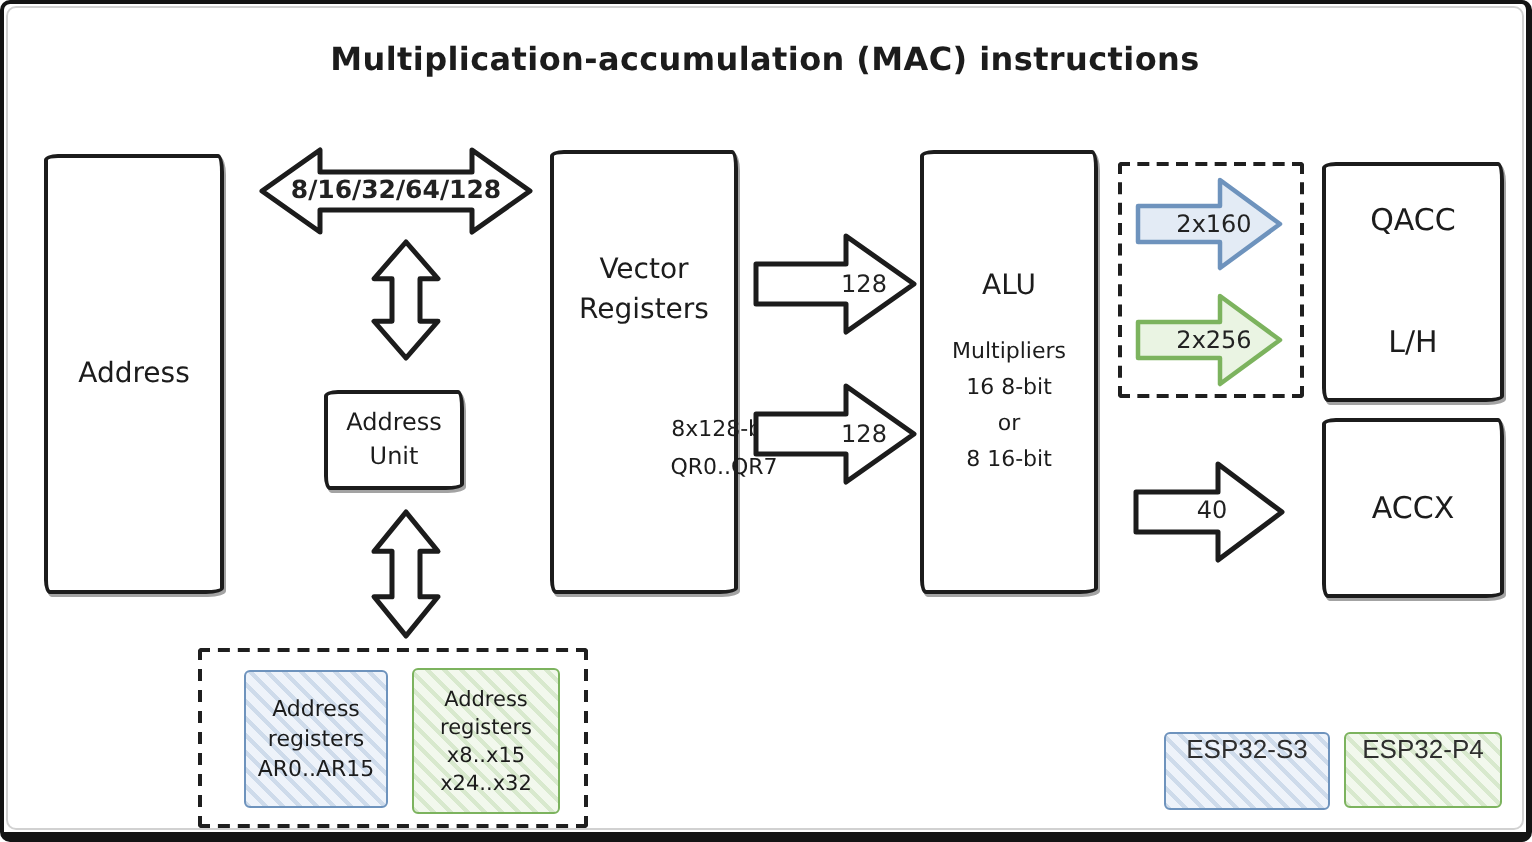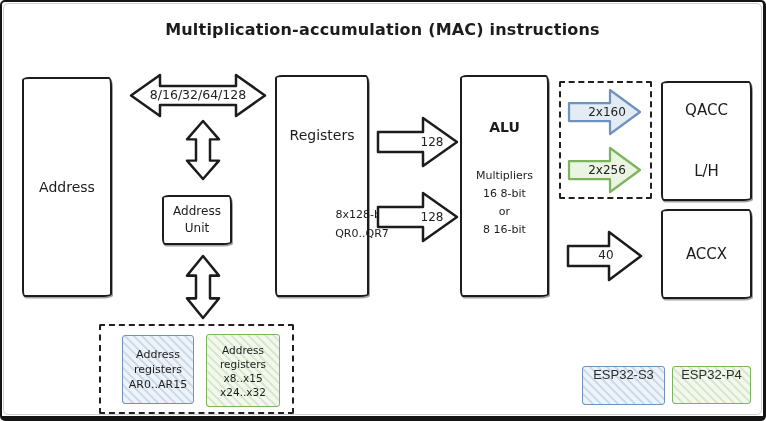--- a/index.html
+++ b/index.html
@@ -89,21 +89,21 @@
 
   <div class="title">Multiplication-accumulation (MAC) instructions</div>
 
   <div class="box label-14" style="left:20px;top:75px;width:90px;height:220px;">
     <span>Address</span>
   </div>
 
   <svg class="arrow" style="left:128px;top:71px;" width="136" height="45" viewBox="0 0 136 45">
     <polygon class="poly-black" points="1,22.5 30,2 30,13 106,13 106,2 135,22.5 106,43 106,32 30,32 30,43"></polygon>
   </svg>
-  <div class="arrow-label" style="left:196px;top:86px;font-size:12.5px;">8/16/32/64/128</div>
+  <div class="arrow-label" style="left:196px;top:86px;font-size:12.5px;font-weight:bold;">8/16/32/64/128</div>
 
   <svg class="arrow" style="left:183px;top:118px;" width="36" height="60" viewBox="0 0 36 62" preserveAspectRatio="none">
     <polygon class="poly-black" points="18,1 34,20 25,20 25,42 34,42 18,61 2,42 11,42 11,20 2,20"></polygon>
   </svg>
 
   <div class="box label-12 lines" style="left:160px;top:193px;width:70px;height:50px;">
     <span>Address</span>
     <span>Unit</span>
   </div>
 
@@ -121,40 +121,41 @@
 
   <div class="box hatch-green label-105 lines" style="left:204px;top:332px;width:74px;height:73px;">
     <span>Address</span>
     <span>registers</span>
     <span>x8..x15</span>
     <span>x24..x32</span>
   </div>
 
   <div class="box" style="left:273px;top:73px;width:94px;height:222px;">
     <div class="abs lines label-14" style="top:48px;">
+      <span>Vector</span>
       <span>Registers</span>
     </div>
     <div class="abs lines label-13" style="top:128px;padding-left:40px;">
       <span>8x128-bit</span>
       <span>QR0..QR7</span>
     </div>
   </div>
 
   <svg class="arrow" style="left:375px;top:114px;" width="82" height="52" viewBox="0 0 82 52">
     <polygon class="poly-black" points="1,16 46,16 46,2 80,26 46,50 46,36 1,36"></polygon>
   </svg>
   <div class="arrow-label" style="left:430px;top:133px;">128</div>
 
   <svg class="arrow" style="left:375px;top:189px;" width="82" height="52" viewBox="0 0 82 52">
     <polygon class="poly-black" points="1,16 46,16 46,2 80,26 46,50 46,36 1,36"></polygon>
   </svg>
   <div class="arrow-label" style="left:430px;top:208px;">128</div>
 
   <div class="box" style="left:458px;top:73px;width:89px;height:222px;">
-    <div class="abs label-14" style="top:40px;font-weight:bold;">ALU</div>
+    <div class="abs label-14" style="top:56px;">ALU</div>
     <div class="abs lines label-13" style="top:90px;line-height:18px;">
       <span>Multipliers</span>
       <span>16 8-bit</span>
       <span>or</span>
       <span>8 16-bit</span>
     </div>
   </div>
 
   <div class="dashedbox" style="left:557px;top:79px;width:93px;height:118px;"></div>
 

